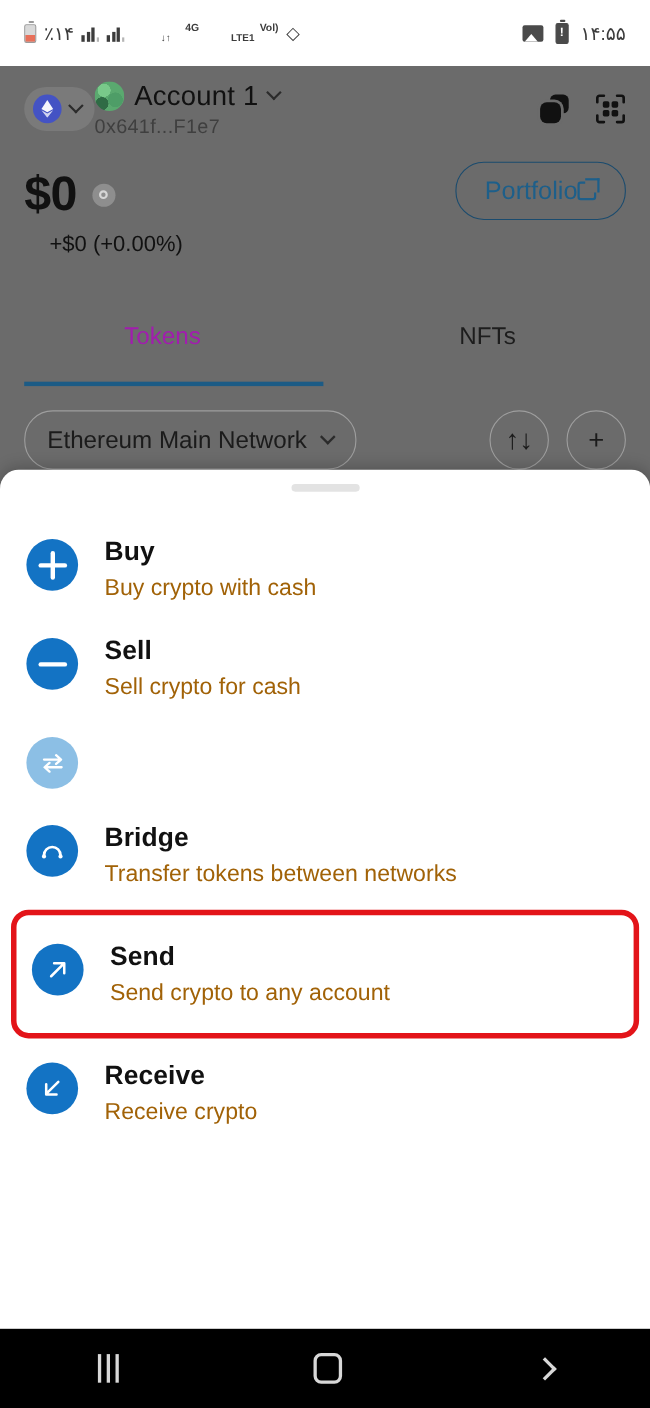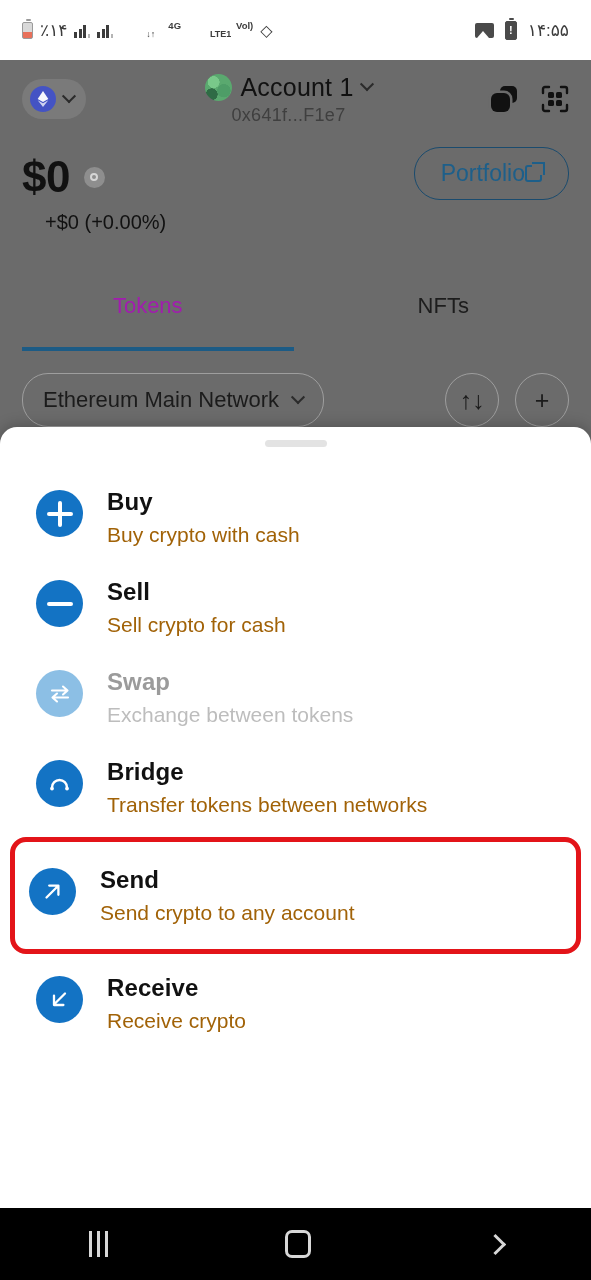--- a/index.html
+++ b/index.html
@@ -61,21 +61,21 @@
     display:flex;align-items:center;gap:8px;background:rgba(255,255,255,.10);
     border-radius:24px;padding:7px 12px 7px 8px;
   }
   .eth-badge{
     width:26px;height:26px;border-radius:50%;background:#4453c4;
     display:flex;align-items:center;justify-content:center;
   }
   .chev{ width:13px;height:13px;border-right:2.4px solid #2b2b2b;border-bottom:2.4px solid #2b2b2b;
          transform:rotate(45deg) translate(-2px,-2px); }
   .chev.sm{ width:10px;height:10px;border-width:2.2px; }
-  .acct-center{ flex:1; display:flex; flex-direction:column; align-items:center; gap:3px; }
+  .acct-center{ flex:1; display:flex; flex-direction:column; gap:3px; }
   .acct-row{ display:flex; align-items:center; gap:9px; }
   .acct-av{
     width:27px;height:27px;border-radius:50%;
     background:radial-gradient(circle at 32% 30%,#79c98a 0 22%,transparent 23%),
                radial-gradient(circle at 70% 62%,#4e9d67 0 26%,transparent 27%),
                radial-gradient(circle at 25% 75%,#2f6b45 0 20%,transparent 21%),
                #5aa96f;
   }
   .acct-name{ font-size:25px; color:#111; letter-spacing:.2px; }
   .acct-addr{ font-size:18px; color:#3f3f3f; letter-spacing:.3px; }
@@ -126,21 +126,21 @@
   .sheet{
     position:absolute;left:0;right:0;top:367px;bottom:0;
     background:#fff;border-radius:17px 17px 0 0;
     box-shadow:0 -2px 14px rgba(0,0,0,.22);
     padding-top:13px;
   }
   .handle{ width:62px;height:7px;border-radius:4px;background:#e3e3e3;margin:0 auto 30px; }
 
   .opt{
     display:flex;align-items:flex-start;gap:24px;
-    padding:11px 24px 11px 24px;margin:0 0 9px 12px;
+    padding:11px 24px 11px 24px;margin:0 0 9px 0;
   }
   .opt .ic{
     width:47px;height:47px;border-radius:50%;background:#1373c4;flex:0 0 47px;
     display:flex;align-items:center;justify-content:center;margin-top:2px;
   }
   .opt .txt{ display:flex;flex-direction:column;gap:7px; }
   .opt .ttl{ font-size:24px;font-weight:bold;color:#111;letter-spacing:.1px; }
   .opt .sub{ font-size:21px;color:#a16207; }
   .opt.disabled .ic{ background:#8cbfe5; }
   .opt.disabled .ttl{ color:#9b9b9b; font-weight:bold; }
@@ -300,24 +300,20 @@
       </div>
     </div>
 
     <div class="opt disabled">
       <div class="ic">
         <svg width="26" height="26" viewBox="0 0 26 26" aria-hidden="true">
           <path d="M5 9.5h15M16 5.5l4.5 4-4.5 4" fill="none" stroke="#fff" stroke-width="2.1" stroke-linecap="round" stroke-linejoin="round"></path>
           <path d="M21 16.5H6M10 12.5l-4.5 4 4.5 4" fill="none" stroke="#fff" stroke-width="2.1" stroke-linecap="round" stroke-linejoin="round"></path>
         </svg>
       </div>
-      <div class="txt">
-        <div class="ttl">Swap</div>
-        <div class="sub">Exchange between tokens</div>
-      </div>
     </div>
 
     <div class="opt">
       <div class="ic">
         <svg width="27" height="27" viewBox="0 0 27 27" aria-hidden="true">
           <path d="M6 17.5a7.5 7.5 0 0115 0" fill="none" stroke="#fff" stroke-width="2.4" stroke-linecap="round"></path>
           <circle cx="6" cy="18.6" r="1.9" fill="#fff"></circle>
           <circle cx="21" cy="18.6" r="1.9" fill="#fff"></circle>
         </svg>
       </div>

